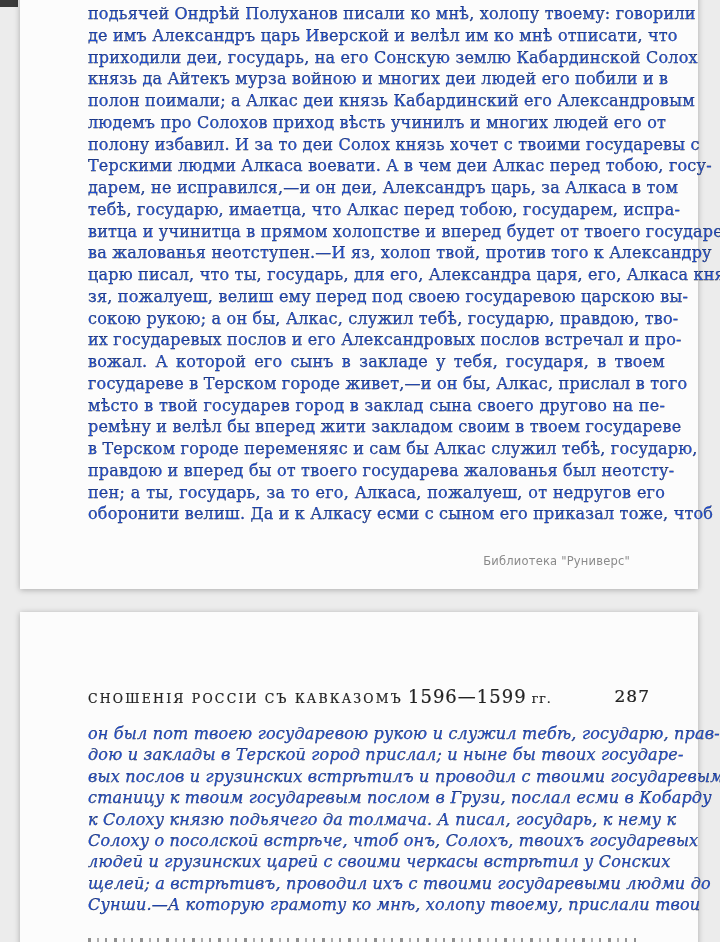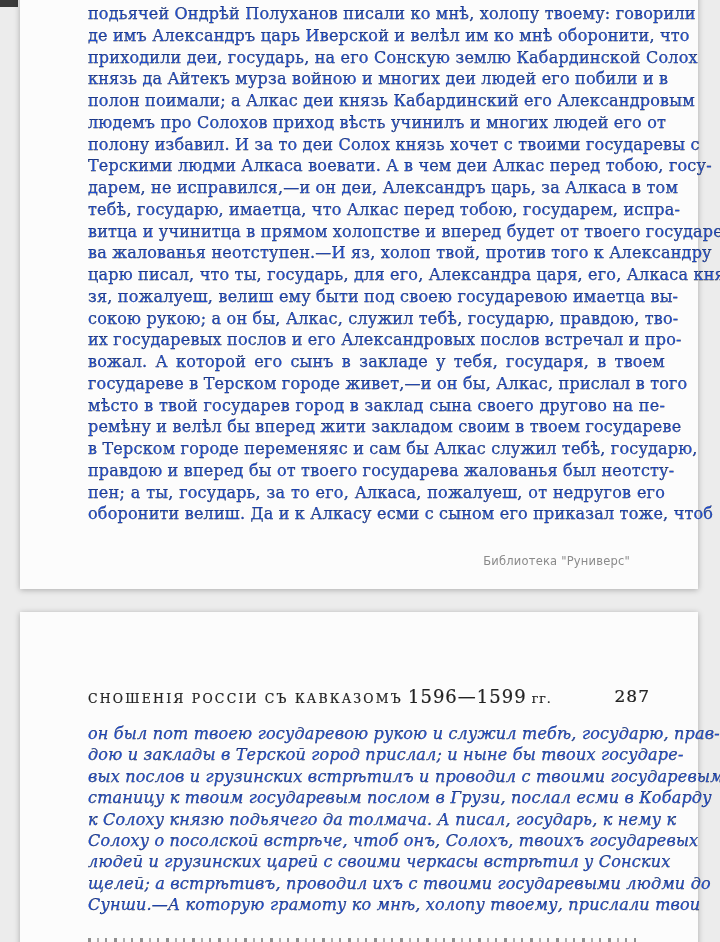--- a/index.html
+++ b/index.html
@@ -102,33 +102,33 @@
 </head>
 <body>
 
 <div id="screen">
 
   <div class="corner-sliver"></div>
 
   <div class="page" id="page1">
     <div class="textblock" id="tb1">
       <div class="tline">подьячей Ондрѣй Полуханов писали ко мнѣ, холопу твоему: говорили</div>
-      <div class="tline">де имъ Александръ царь Иверской и велѣл им ко мнѣ оборонити, что</div>
+      <div class="tline">де имъ Александръ царь Иверской и велѣл им ко мнѣ отписати, что</div>
       <div class="tline">приходили деи, государь, на его Сонскую землю Кабардинской Солох</div>
       <div class="tline">князь да Айтекъ мурза войною и многих деи людей его побили и в</div>
       <div class="tline">полон поимали; а Алкас деи князь Кабардинский его Александровым</div>
       <div class="tline">людемъ про Солохов приход вѣсть учинилъ и многих людей его от</div>
       <div class="tline">полону избавил. И за то деи Солох князь хочет с твоими государевы с</div>
       <div class="tline">Терскими людми Алкаса воевати. А в чем деи Алкас перед тобою, госу-</div>
       <div class="tline">дарем, не исправился,—и он деи, Александръ царь, за Алкаса в том</div>
       <div class="tline">тебѣ, государю, имаетца, что Алкас перед тобою, государем, испра-</div>
       <div class="tline">витца и учинитца в прямом холопстве и вперед будет от твоего государе-</div>
       <div class="tline">ва жалованья неотступен.—И яз, холоп твой, против того к Александру</div>
       <div class="tline">царю писал, что ты, государь, для его, Александра царя, его, Алкаса кня-</div>
-      <div class="tline">зя, пожалуеш, велиш ему быти под своею государевою имаетца вы-</div>
+      <div class="tline">зя, пожалуеш, велиш ему перед под своею государевою царскою вы-</div>
       <div class="tline">сокою рукою; а он бы, Алкас, служил тебѣ, государю, правдою, тво-</div>
       <div class="tline">их государевых послов и его Александровых послов встречал и про-</div>
       <div class="tline">вожал. А которой его сынъ в закладе у тебя, государя, в твоем</div>
       <div class="tline">государеве в Терском городе живет,—и он бы, Алкас, прислал в того</div>
       <div class="tline">мѣсто в твой государев город в заклад сына своего другово на пе-</div>
       <div class="tline">ремѣну и велѣл бы вперед жити закладом своим в твоем государеве</div>
       <div class="tline">в Терском городе переменяяс и сам бы Алкас служил тебѣ, государю,</div>
       <div class="tline">правдою и вперед бы от твоего государева жалованья был неотсту-</div>
       <div class="tline">пен; а ты, государь, за то его, Алкаса, пожалуеш, от недругов его</div>
       <div class="tline">оборонити велиш. Да и к Алкасу есми с сыном его приказал тоже, чтоб</div>

